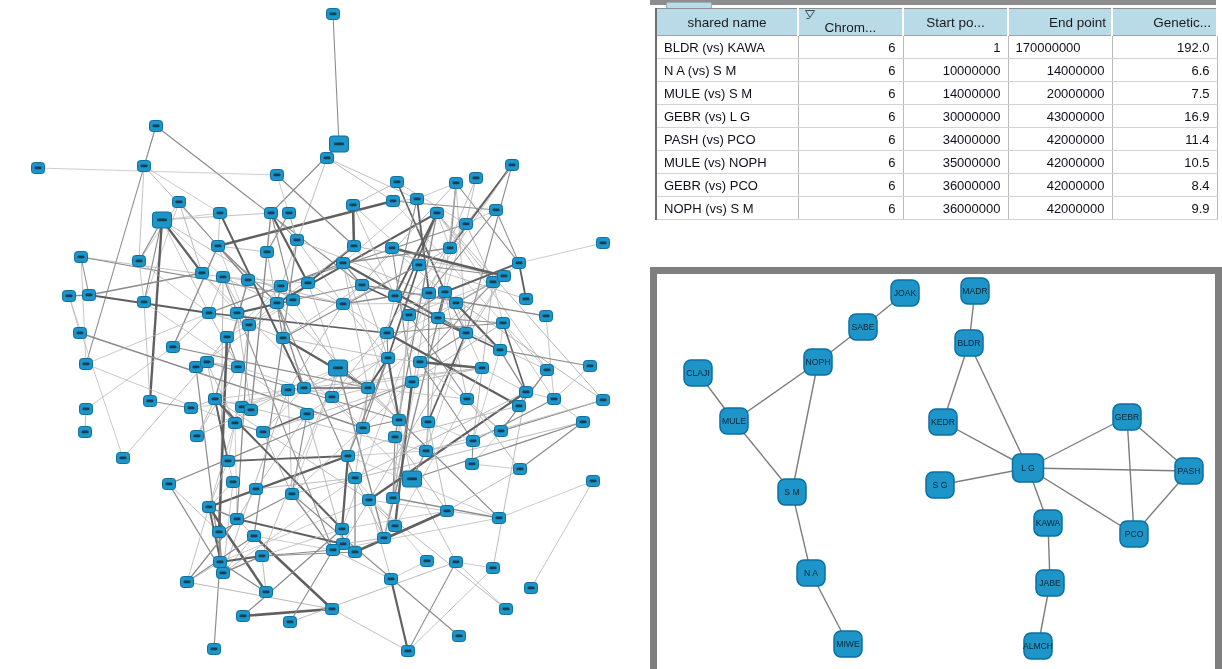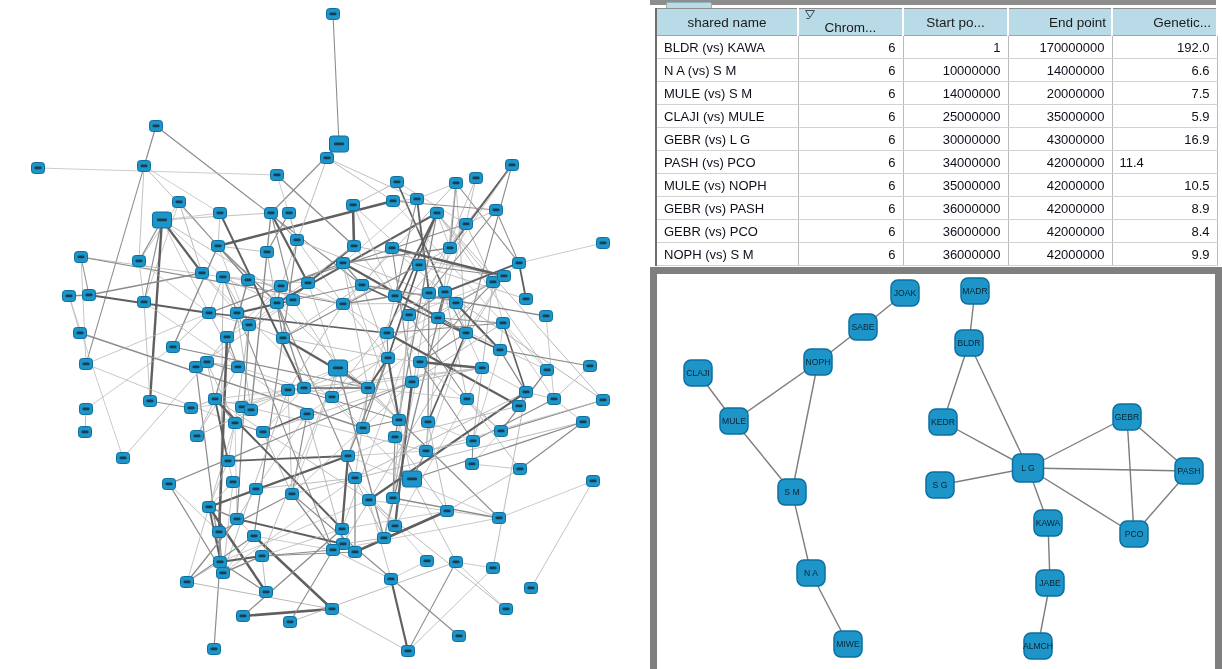--- a/index.html
+++ b/index.html
@@ -1060,71 +1060,57 @@
           <th style="text-align: center;"><span>Start po...</span></th>
           <th style="text-align: right;"><span>End point</span></th>
           <th style="text-align: right;"><span>Genetic...</span></th>
         </tr>
       </thead>
     <tbody id="attrBody">
         <tr>
           <td style="text-align: left;">BLDR (vs) KAWA</td>
           <td style="text-align: right;">6</td>
           <td style="text-align: right;">1</td>
-          <td style="text-align: right;">170000000</td>
+          <td style="">170000000</td>
           <td style="text-align: right;">192.0</td>
         </tr>
         <tr>
           <td style="text-align: left;">N A (vs) S M</td>
           <td style="text-align: right;">6</td>
           <td style="text-align: right;">10000000</td>
           <td style="text-align: right;">14000000</td>
           <td style="text-align: right;">6.6</td>
         </tr>
         <tr>
           <td style="text-align: left;">MULE (vs) S M</td>
           <td style="text-align: right;">6</td>
           <td style="text-align: right;">14000000</td>
           <td style="text-align: right; margin-left: 32px;">20000000</td>
           <td style="text-align: right;">7.5</td>
         </tr>
         <tr>
-          <td style="text-align: left;">CLAJI (vs) MULE</td>
-          <td style="text-align: right;">6</td>
-          <td style="text-align: right;">25000000</td>
-          <td style="text-align: right;">35000000</td>
-          <td style="text-align: right;">5.9</td>
-        </tr>
-        <tr>
           <td style="text-align: left;">GEBR (vs) L G</td>
           <td style="text-align: right;">6</td>
           <td style="text-align: right;">30000000</td>
           <td style="text-align: right;">43000000</td>
           <td style="text-align: right;">16.9</td>
         </tr>
         <tr>
           <td style="text-align: left;">PASH (vs) PCO</td>
           <td style="text-align: right;">6</td>
           <td style="text-align: right;">34000000</td>
           <td style="text-align: right;">42000000</td>
-          <td style="">11.4</td>
+          <td style="text-align: right;">11.4</td>
         </tr>
         <tr>
           <td style="text-align: left;">MULE (vs) NOPH</td>
           <td style="text-align: right;">6</td>
           <td style="text-align: right;">35000000</td>
           <td style="text-align: right;">42000000</td>
           <td style="text-align: right;">10.5</td>
-        </tr>
-        <tr>
-          <td style="text-align: left;">GEBR (vs) PASH</td>
-          <td style="text-align: right;">6</td>
-          <td style="text-align: right;">36000000</td>
-          <td style="text-align: right;">42000000</td>
-          <td style="text-align: right;">8.9</td>
         </tr>
         <tr>
           <td style="text-align: left;">GEBR (vs) PCO</td>
           <td style="text-align: right;">6</td>
           <td style="text-align: right;">36000000</td>
           <td style="text-align: right;">42000000</td>
           <td style="text-align: right;">8.4</td>
         </tr>
         <tr>
           <td style="text-align: left;">NOPH (vs) S M</td>

